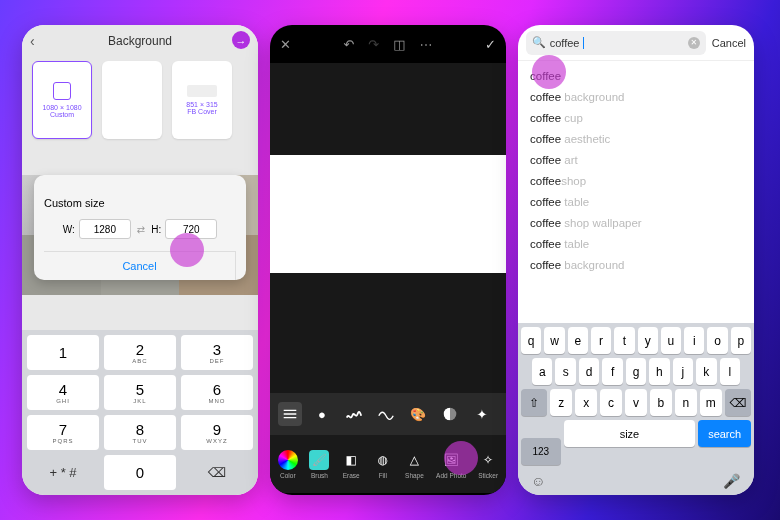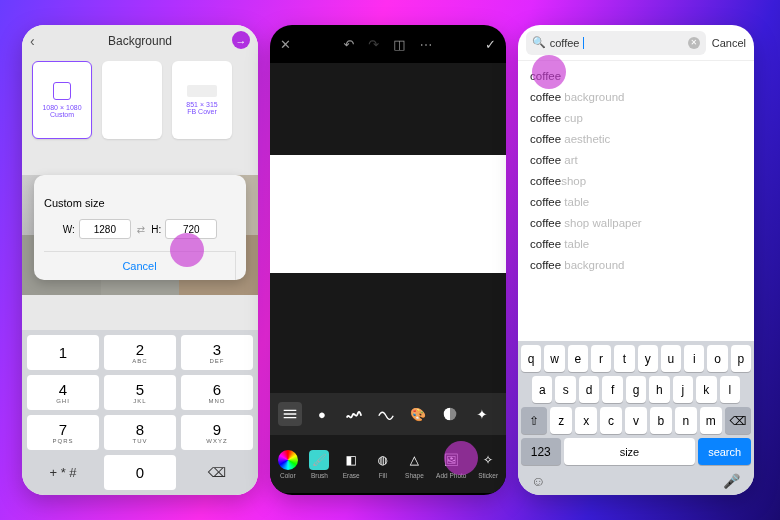--- a/index.html
+++ b/index.html
@@ -65,21 +65,21 @@
   .sugs { padding:4px 12px; height:268px; overflow:hidden; }
   .sug { font-size:11.5px; padding:4.5px 0; }
   .sug .m { color:#222; font-weight:500; }
   .sug .r { color:#bbb; }
   .kbd { position:absolute; bottom:0; left:0; right:0; background:#d2d5db; padding:4px 3px 6px; }
   .krow { display:flex; gap:3px; margin-bottom:4px; justify-content:center; }
   .kk { background:#fff; border-radius:4px; height:27px; flex:1; display:flex; align-items:center; justify-content:center; font-size:12px; box-shadow:0 1px 0 rgba(0,0,0,.2); }
   .kk.fn { background:#adb2bc; }
   .kk.srch { background:#0a84ff; color:#fff; flex:1.6; font-size:11px;text-align:right; }
   .kk.sp { flex:4; font-size:11px; }
-  .kk.num { flex:1.2; font-size:12px; }
+  .kk.num { flex:1.2; font-size:10px;margin-top:18px; }
   .kk.sh { flex:1.2; }
   .kk.bk { flex:1.2; }
   .krow.r2 { padding:0 11px; }
   .kbot { display:flex; align-items:center; justify-content:space-between; padding:4px 10px 0; font-size:14px; color:#555; }
 </style>
 </head>
 <body>
 
 <div class="bg">
 

